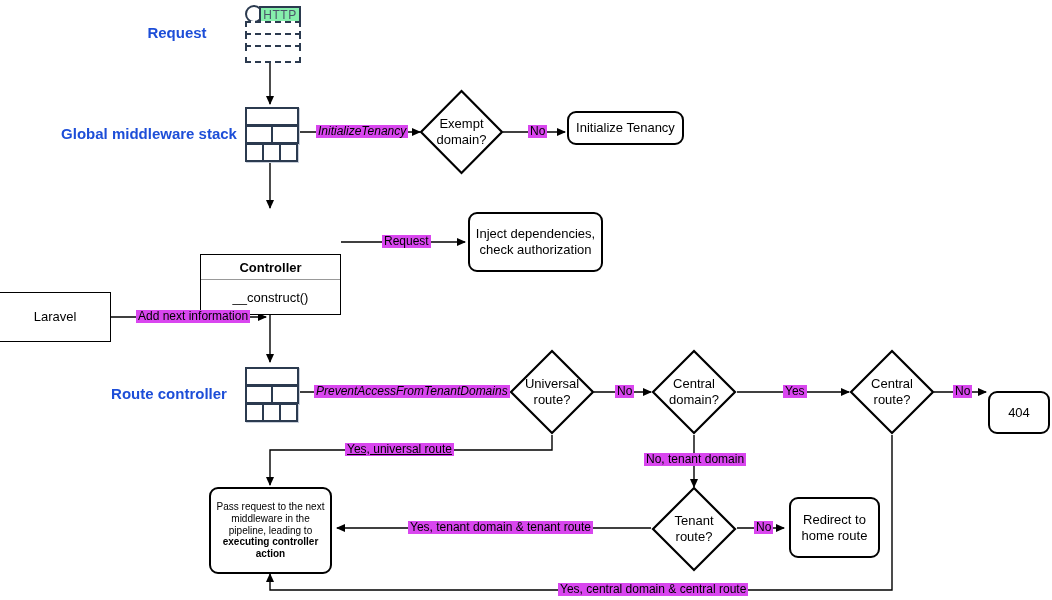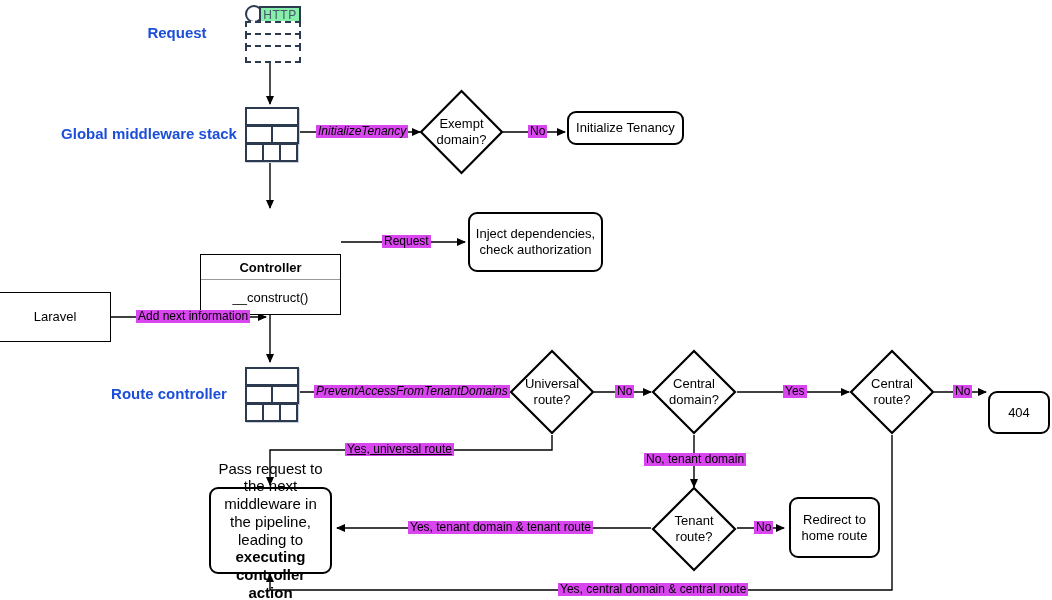--- a/index.html
+++ b/index.html
@@ -310,21 +310,21 @@
   </div>
 
   <div class="node rounded" style="left:789px; top:497px; width:91px; height:61px;">
     <div>
       <div>Redirect to</div>
       <div>home route</div>
     </div>
   </div>
 
   <div class="node rounded" style="left:209px; top:487px; width:123px; height:87px; padding:3px 4px;">
-    <div style="font-size:15px; line-height:1.18;">
+    <div style="font-size:10px; line-height:1.18;">
       <span>Pass request to the next middleware in the pipeline, leading to </span><span class="bold-inline">executing controller action</span>
     </div>
   </div>
 
   <div class="edge-label italic" style="left:316px; top:125px;">InitializeTenancy</div>
 
   <div class="edge-label" style="left:528px; top:125px;">No</div>
 
   <div class="edge-label" style="left:382px; top:235px;">Request</div>
 

